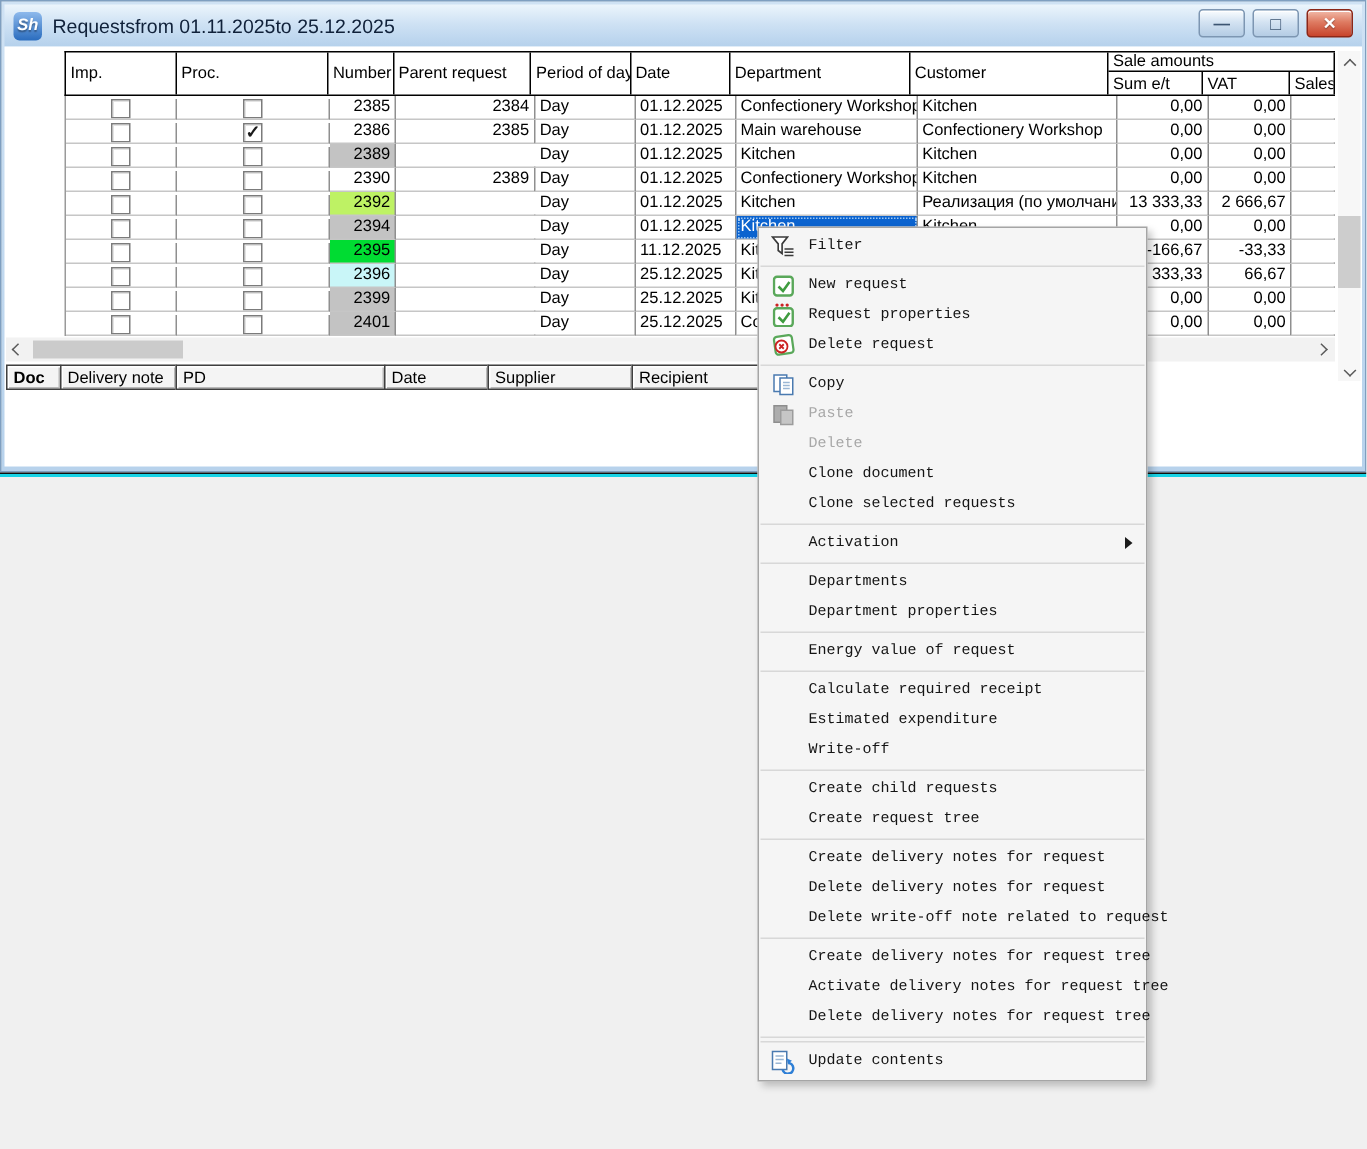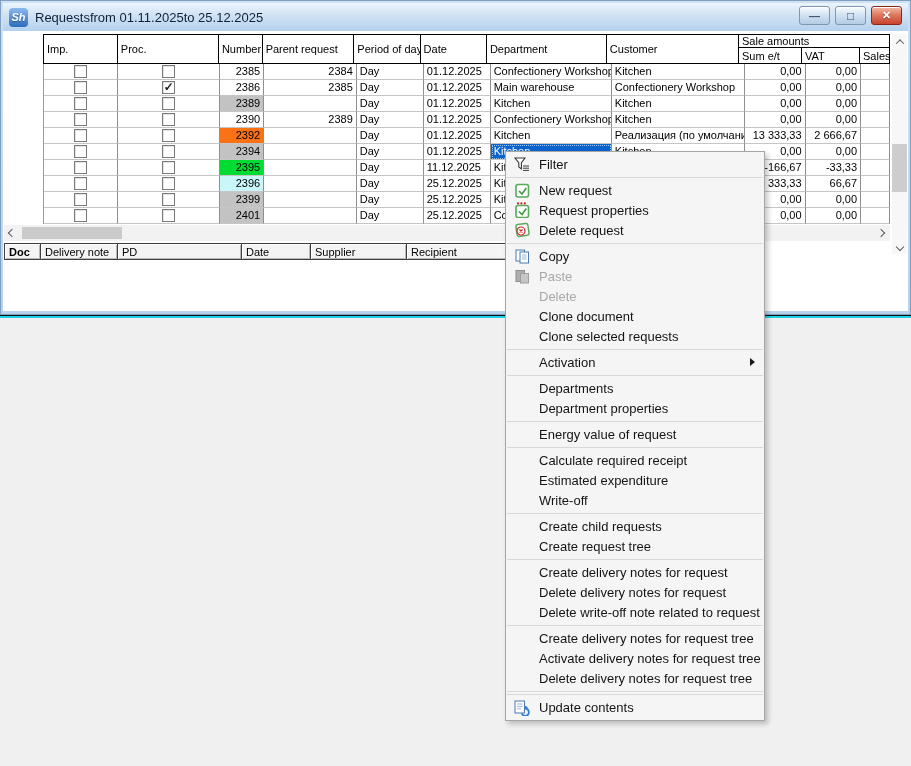--- a/index.html
+++ b/index.html
@@ -53,21 +53,21 @@
     display:flex; height:30px; background:#fff;
     border-top:1px solid #000; border-bottom:1px solid #000; border-left:1px solid #000;
     font-size:11px; color:#000;
   }
   .hc { border-right:1px solid #000; padding:0 3px; display:flex; align-items:center; overflow:hidden; white-space:nowrap; }
   .hgroup { display:flex; flex-direction:column; }
   .hgtop { height:15px; border-bottom:1px solid #000; border-right:1px solid #000; padding:0 3px; display:flex; align-items:center; }
   .hgbot { display:flex; height:15px; }
   .hgbot .hc { height:15px; }
   .grows { border-left:1px solid #9a9a9a; }
-  .grow { display:flex; height:16px; background:#fff; }
+  .grow { display:flex; height:16px; background:#fff;align-items:flex-end; }
   .gc {
     border-right:1px solid #8f8f8f; border-bottom:1px solid #c6c6c6;
     font-size:11px; line-height:15px; padding:0 3px;
     white-space:nowrap; overflow:hidden; color:#000;
   }
   .gc.ar { text-align:right; }
   .gc.cbcell { display:flex; align-items:center; justify-content:center; padding:0; }
   .cb {
     width:13px; height:13px; background:#fff; border:1px solid #7b7b7b;
     box-shadow:inset 1px 1px 0 #e3e3e3;
@@ -106,21 +106,21 @@
 
   
   .menu {
     position:absolute; left:505px; top:151px; width:260px;
     background:#f5f5f5; border:1px solid #a5a5a5;
     box-shadow:3px 3px 5px rgba(0,0,0,.22);
     padding:2px 0; z-index:50;
   }
   .mi {
     height:20px; display:flex; align-items:center; position:relative;
-    padding-left:33px; font-size:13px; color:#141414; white-space:nowrap;
+    padding-left:33px; font-size:10px; color:#141414; white-space:nowrap;font-family:Liberation Mono, monospace;
   }
   .mi .mic { position:absolute; left:7px; top:2px; width:18px; height:16px; display:flex; align-items:center; justify-content:center; }
   .mi.disabled { color:#a8a8a8; }
   .mi.hl { background:#1377d6; color:#fff; }
   .mi .arrow {
     position:absolute; right:9px; top:6px; width:0; height:0;
     border-left:5px solid #1a1a1a; border-top:4px solid transparent; border-bottom:4px solid transparent;
   }
   .msep { height:1px; background:#d8d8d8; margin:2.5px 1px; }
 </style>
@@ -227,21 +227,21 @@
             <div class="gc ar" style="width: 58px;">0,00</div>
             <div class="gc ar" style="width: 30px;"></div>
           </div>
           <div class="grow">
             <div class="gc cbcell" style="width: 78px;">
               <span class="cb"></span>
             </div>
             <div class="gc cbcell" style="width: 107px;">
               <span class="cb"></span>
             </div>
-            <div class="gc ar" style="width: 46px; background: #f97316;">2392</div>
+            <div class="gc ar" style="width: 46px; background: #bef264;">2392</div>
             <div class="gc ar" style="width: 97px;"></div>
             <div class="gc" style="width: 70px;">Day</div>
             <div class="gc" style="width: 70px;">01.12.2025</div>
             <div class="gc" style="width: 127px;">Kitchen</div>
             <div class="gc" style="width: 140px;">Реализация (по умолчанию)</div>
             <div class="gc ar" style="width: 63px;">13 333,33</div>
             <div class="gc ar" style="width: 58px;">2 666,67</div>
             <div class="gc ar" style="width: 30px;"></div>
           </div>
           <div class="grow">
@@ -348,21 +348,21 @@
         </div>
       <div class="hthumb"></div>
       <div class="chevbox" style="right:2px;top:0">
           <span class="chev right"></span>
         </div>
     </div>
 
     <div class="subhead" id="sub-head">
         <div class="shc" style="width: 37px; font-weight: bold;">Doc</div>
         <div class="shc" style="width: 78px;">Delivery note</div>
-        <div class="shc" style="width: 125px;">PD</div>
+        <div class="shc" style="width: 140px;">PD</div>
         <div class="shc" style="width: 70px;">Date</div>
         <div class="shc" style="width: 97px;">Supplier</div>
         <div class="shc" style="width: 102px;">Recipient</div>
       </div>
   </div>
 </div>
 
 <div class="edge-black"></div>
 <div class="edge-cyan"></div>
 

